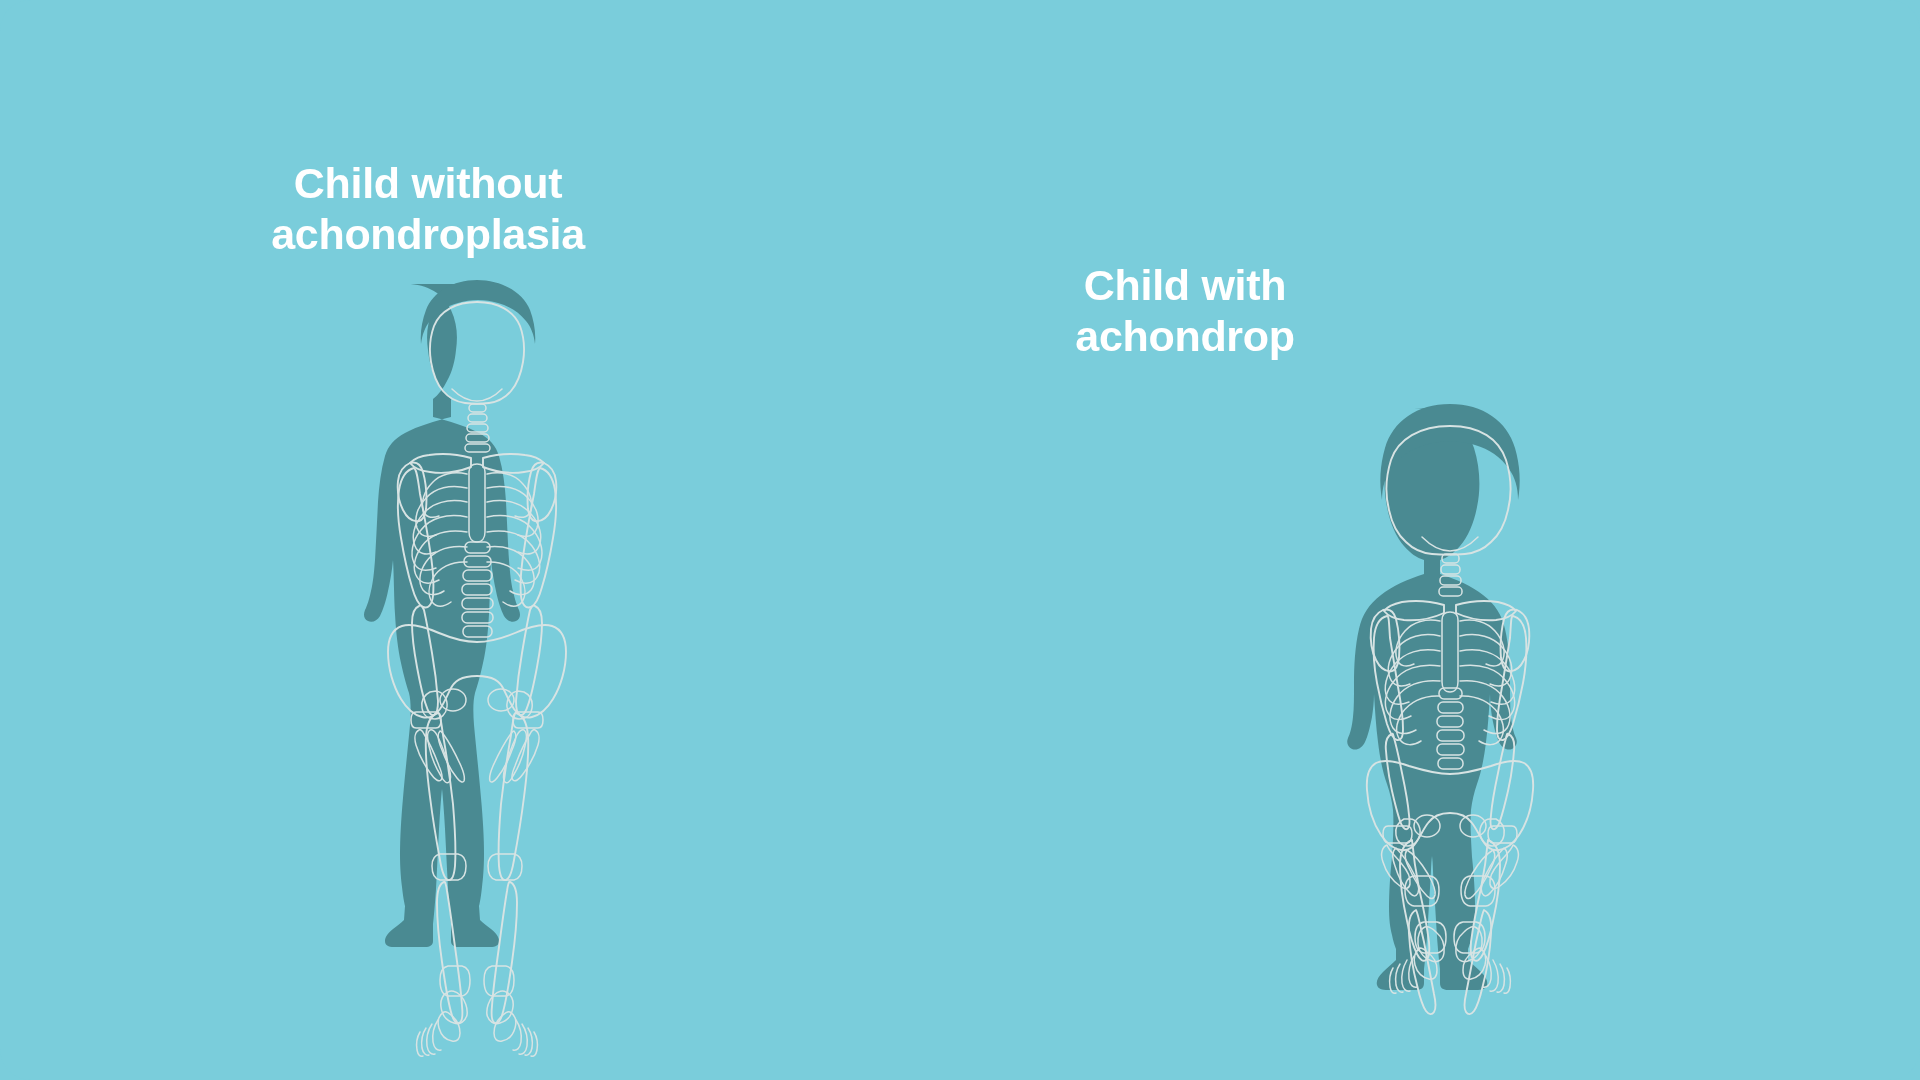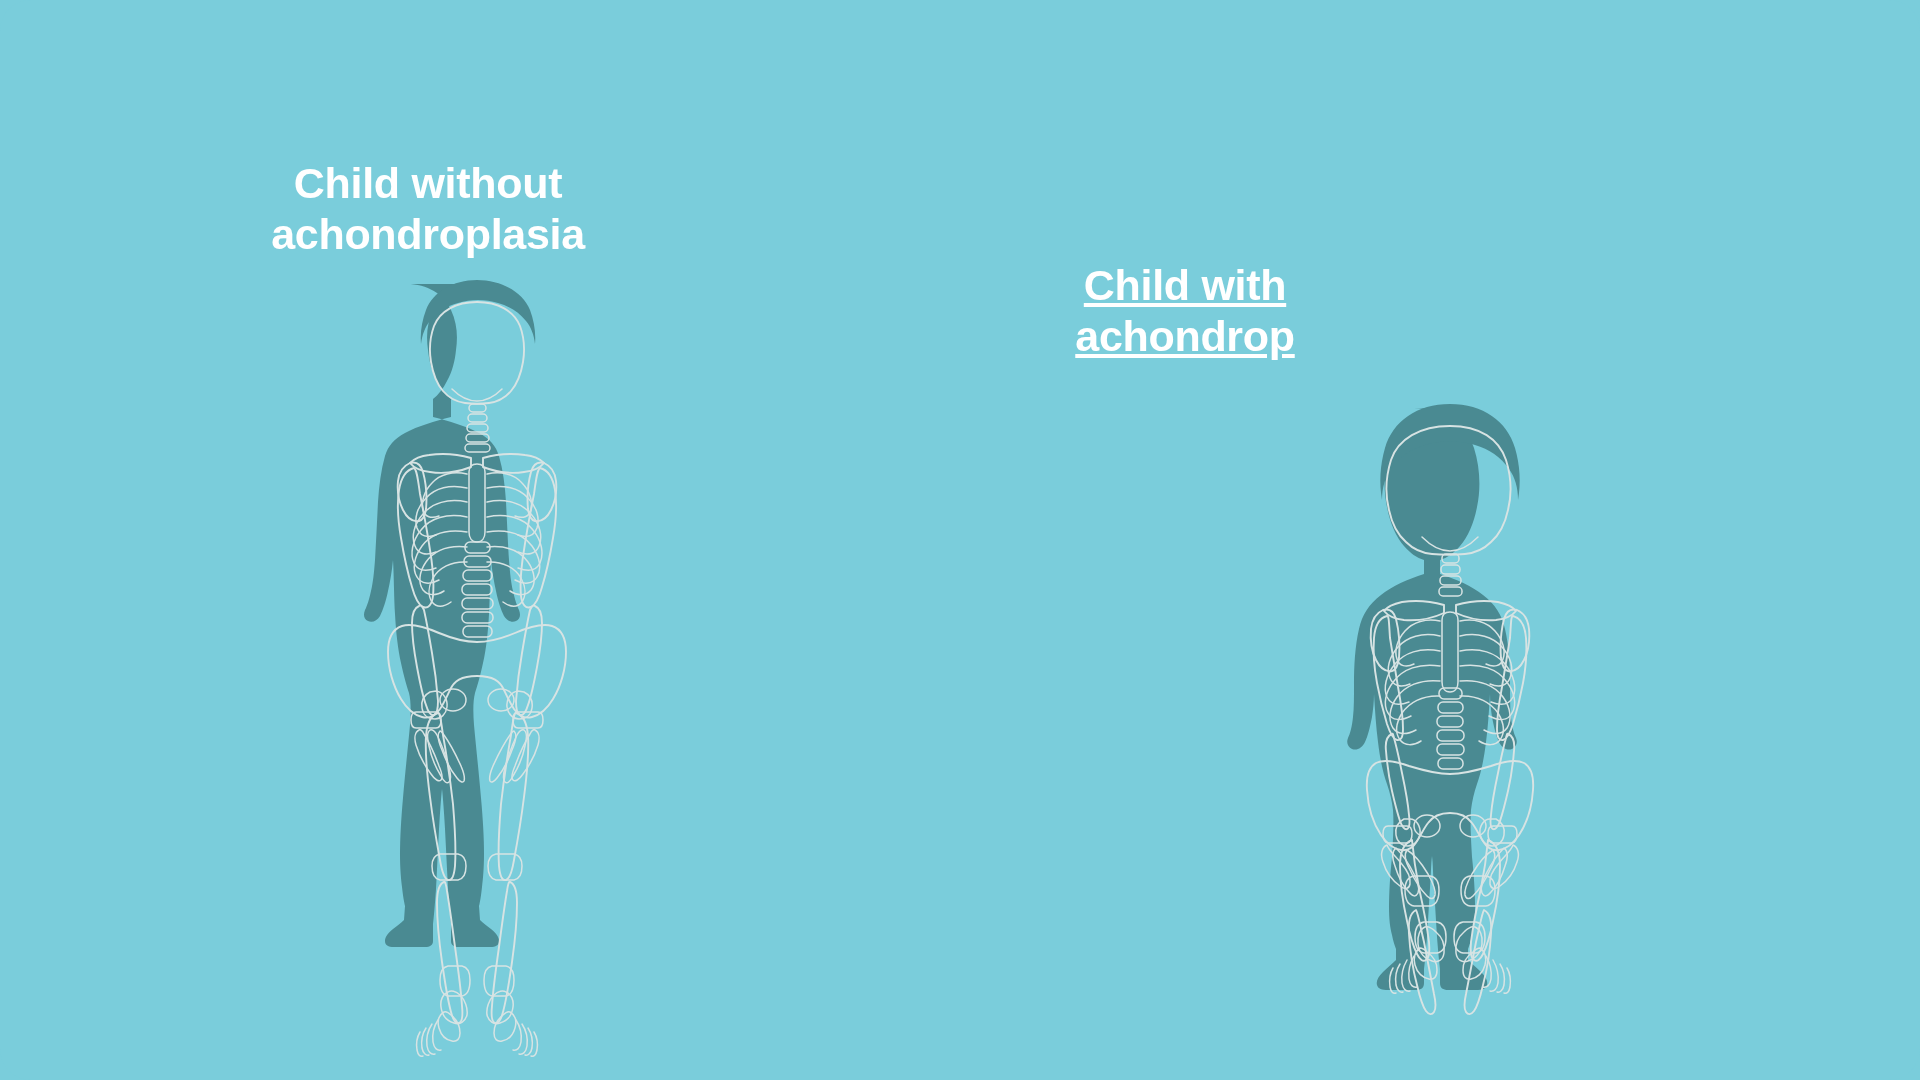--- a/index.html
+++ b/index.html
@@ -21,21 +21,21 @@
     color: #ffffff;
     font-weight: 700;
     font-size: 43px;
     line-height: 1.18;
     letter-spacing: -0.3px;
     text-align: center;
     white-space: pre-line;
     user-select: none;
   }
   #label-left  { left: 238px;  top: 158px; width: 380px; }
-  #label-right { left: 1020px; top: 260px; width: 330px; text-decoration: underline; }
+  #label-right { left: 1020px; top: 260px; width: 330px; }
 
   .figure-wrap { position: absolute; }
   #figure-left  { left: 352px;  top: 276px; width: 250px;  height: 700px; }
   #figure-right { left: 1330px; top: 402px; width: 240px;  height: 580px; }
 
   svg { display: block; width: 100%; height: 100%; overflow: visible; }
   .body-fill  { fill: #4A8A92; }
   .bone       { fill: none; stroke: #D7E3E3; stroke-width: 1.9;
                 stroke-linecap: round; stroke-linejoin: round; }
   .bone-thin  { fill: none; stroke: #D7E3E3; stroke-width: 1.5;

